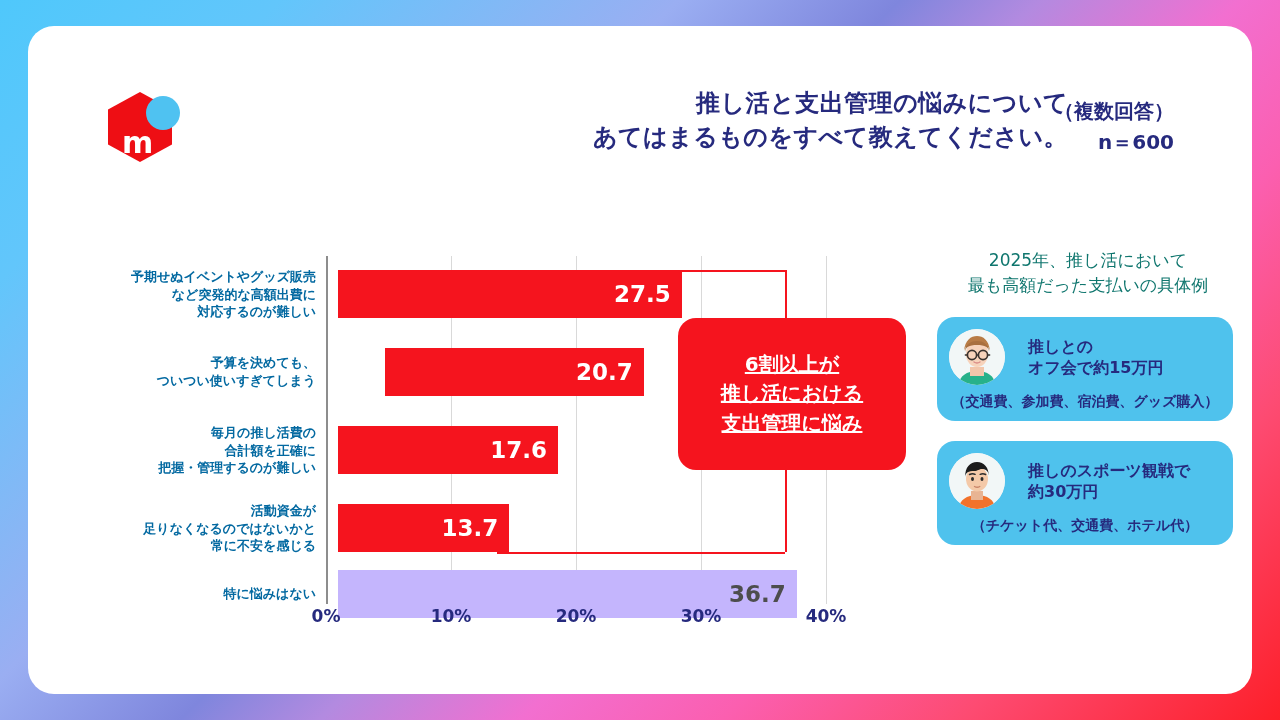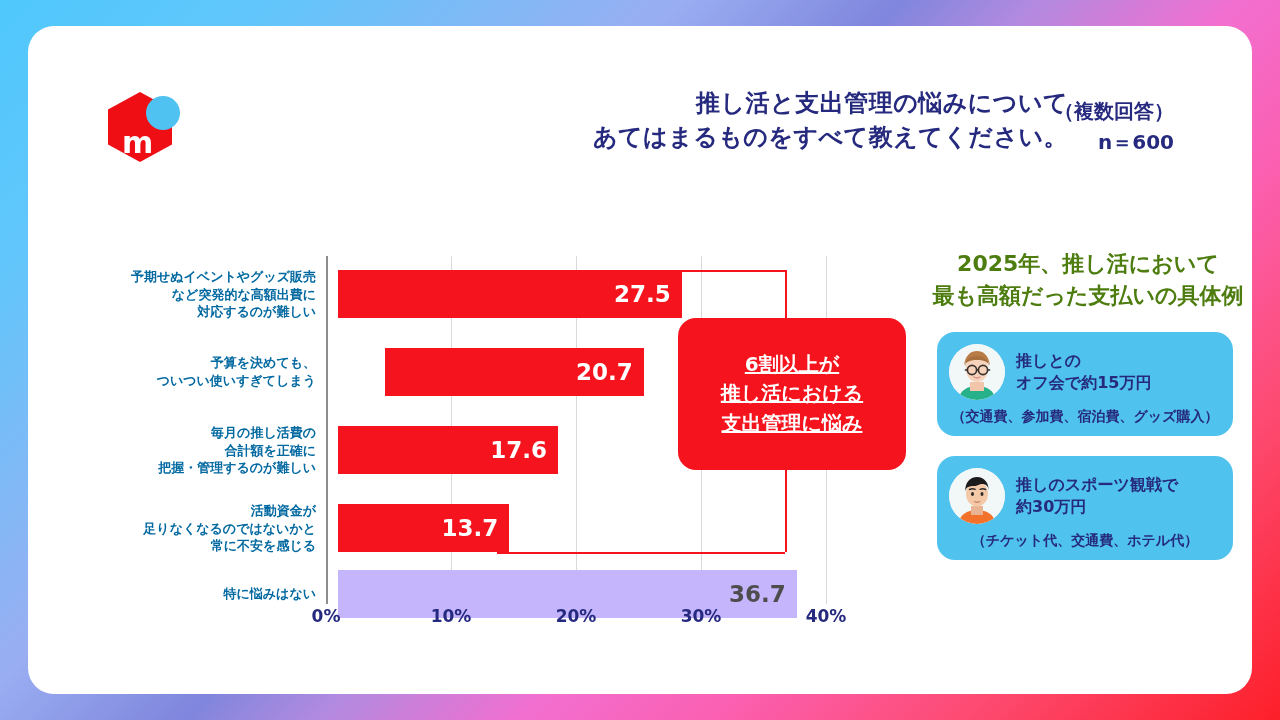--- a/index.html
+++ b/index.html
@@ -204,39 +204,39 @@
 
   
   #right-panel {
     position: absolute;
     left: 895px;
     top: 222px;
     width: 330px;
   }
   #panel-heading {
     text-align: center;
-    color: #4d7c0f;
-    font-size: 22px;
-    font-weight: 700;
+    color: #0f766e;
+    font-size: 17px;
+    font-weight: 400;
     line-height: 1.45;
     white-space: pre-line;
   }
   .example-card {
     position: relative;
     margin-top: 20px;
     width: 296px;
     margin-left: 14px;
     background: #4fc2ed;
     border-radius: 18px;
     padding: 12px 12px 10px 12px;
   }
   .card-top {
     display: flex;
     align-items: center;
-    gap: 11px;
+    gap: 23px;
   }
   .avatar {
     position: relative;
     flex: 0 0 auto;
     width: 56px;
     height: 56px;
     border-radius: 50%;
     background: #f2f7f7;
     overflow: hidden;
   }

